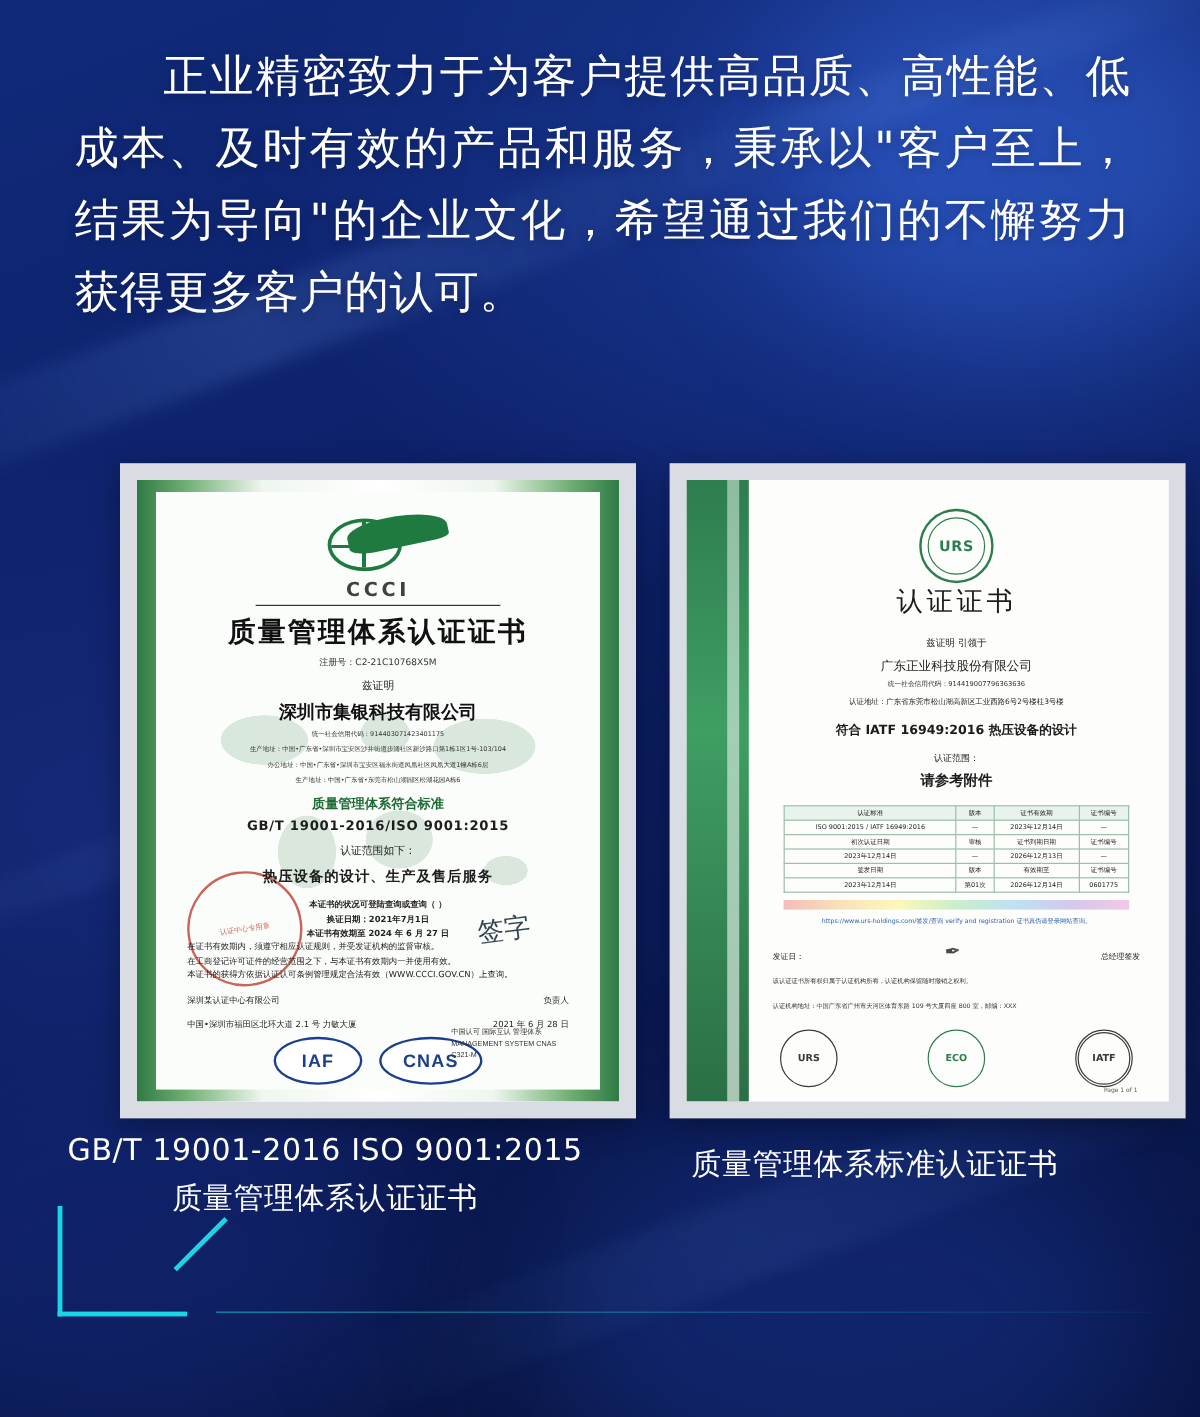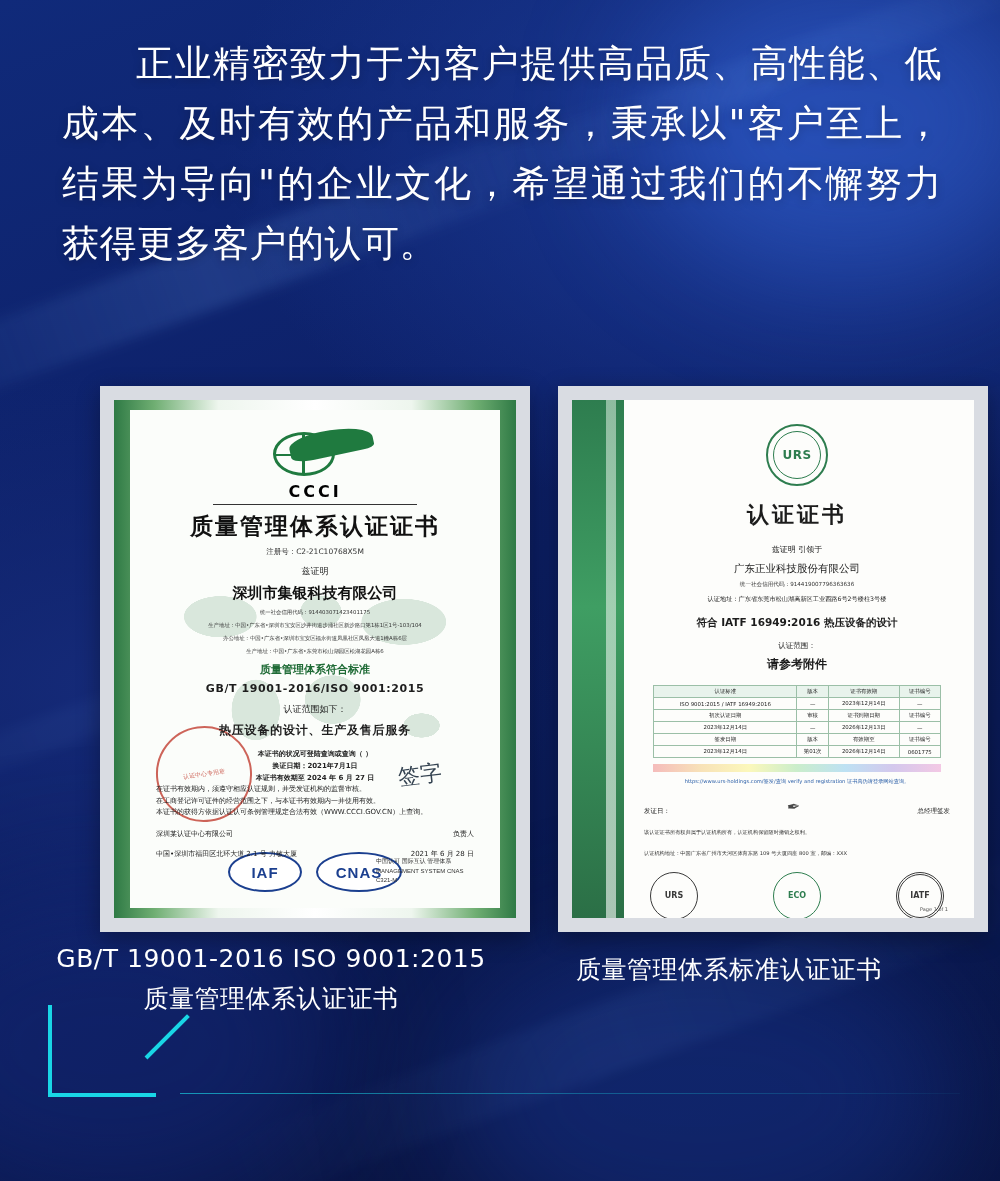--- a/index.html
+++ b/index.html
@@ -138,21 +138,21 @@
   }
   .c1-swoosh {
     position: absolute; left: 34px; top: 2px;
     width: 84px; height: 26px;
     background: #1f7a3f;
     border-radius: 60% 90% 20% 40%;
     transform: rotate(-12deg);
   }
   .c1-acr {
     font-size: 16px; font-weight: bold; letter-spacing: 3px;
-    color: #000000; margin-top: 2px;
+    color: #404040; margin-top: 2px;
   }
   .c1-rule { width: 64%; height: 1px; background: #333; margin: 3px auto 6px; }
   .c1-title {
     font-size: 23px; font-weight: bold; letter-spacing: 2px; color: #111;
   }
   .c1-certno { font-size: 7.5px; color: #333; margin-top: 5px; }
   .c1-sub { font-size: 9px; margin-top: 8px; color: #222; }
   .c1-company { font-size: 15px; font-weight: bold; margin-top: 6px; color: #111; }
   .c1-tiny { font-size: 5.4px; line-height: 1.5; color: #333; margin-top: 5px; }
   .c1-green { font-size: 11px; font-weight: bold; color: #1f6b36; margin-top: 7px; }
@@ -169,21 +169,21 @@
     color: #c0392b; font-size: 6px; text-align: center;
     display: flex; align-items: center; justify-content: center;
     transform: rotate(-8deg);
   }
   .c1-sig {
     position: absolute; right: 58px; bottom: 118px;
     font-size: 22px; color: #123; font-family: "DejaVu Serif", serif;
     transform: rotate(-7deg); opacity: .85;
   }
   .c1-badges {
-    position: absolute; left: 0; right: 0; bottom: 16px;
+    position: absolute; left: 0; right: 0; bottom: 4px;
     display: flex; align-items: center; justify-content: center; gap: 14px;
   }
   .oval {
     width: 74px; height: 40px; border-radius: 50%;
     border: 2px solid #1b3f8f; color: #1b3f8f;
     display: flex; align-items: center; justify-content: center;
     font-weight: bold; font-size: 15px; letter-spacing: 1px;
     background: #fff;
   }
   .oval.cnas { width: 86px; }
@@ -214,21 +214,21 @@
     border-radius: 50%;
     border: 2px solid #2e7d4f;
     display: flex; align-items: center; justify-content: center;
     position: relative;
   }
   .c2-seal::before {
     content: ""; position: absolute; inset: 5px;
     border: 1px solid #2e7d4f; border-radius: 50%;
   }
   .c2-seal span { font-size: 12px; font-weight: bold; color: #2e7d4f; letter-spacing: .5px; }
-  .c2-title { font-size: 22px; font-weight: bold; letter-spacing: 3px; margin-top: 14px; }
+  .c2-title { font-size: 22px; font-weight: normal; letter-spacing: 3px; }
   .c2-line1 { font-size: 8px; margin-top: 14px; }
   .c2-company { font-size: 10.5px; margin-top: 7px; }
   .c2-tiny { font-size: 5.6px; margin-top: 5px; color: #333; }
   .c2-addr { font-size: 6.2px; margin-top: 6px; color: #222; }
   .c2-std { font-size: 10.5px; font-weight: bold; margin-top: 12px; }
   .c2-scopelbl { font-size: 7.5px; margin-top: 11px; }
   .c2-scope { font-size: 12px; font-weight: bold; margin-top: 5px; }
   .c2-table {
     margin: 12px auto 0; width: 94%;
     border-collapse: collapse; font-size: 5.4px; color: #222;

